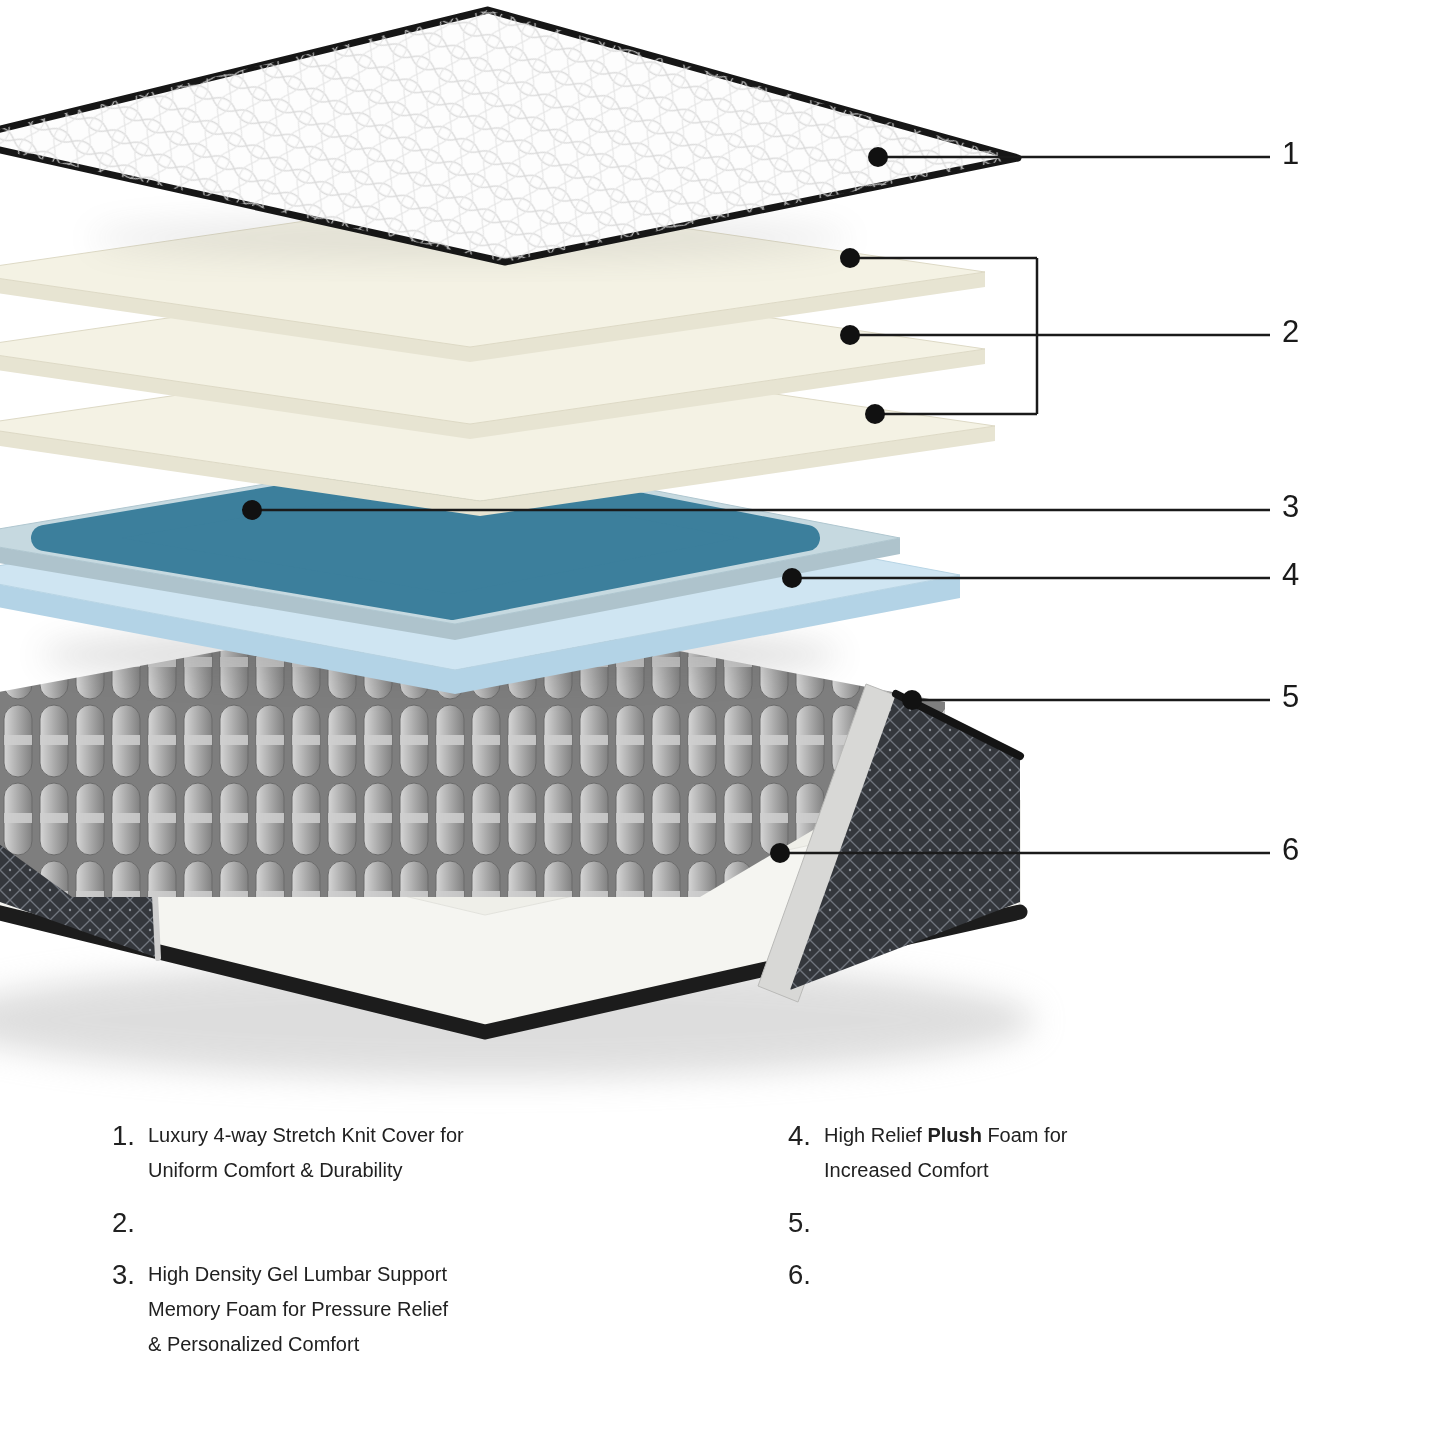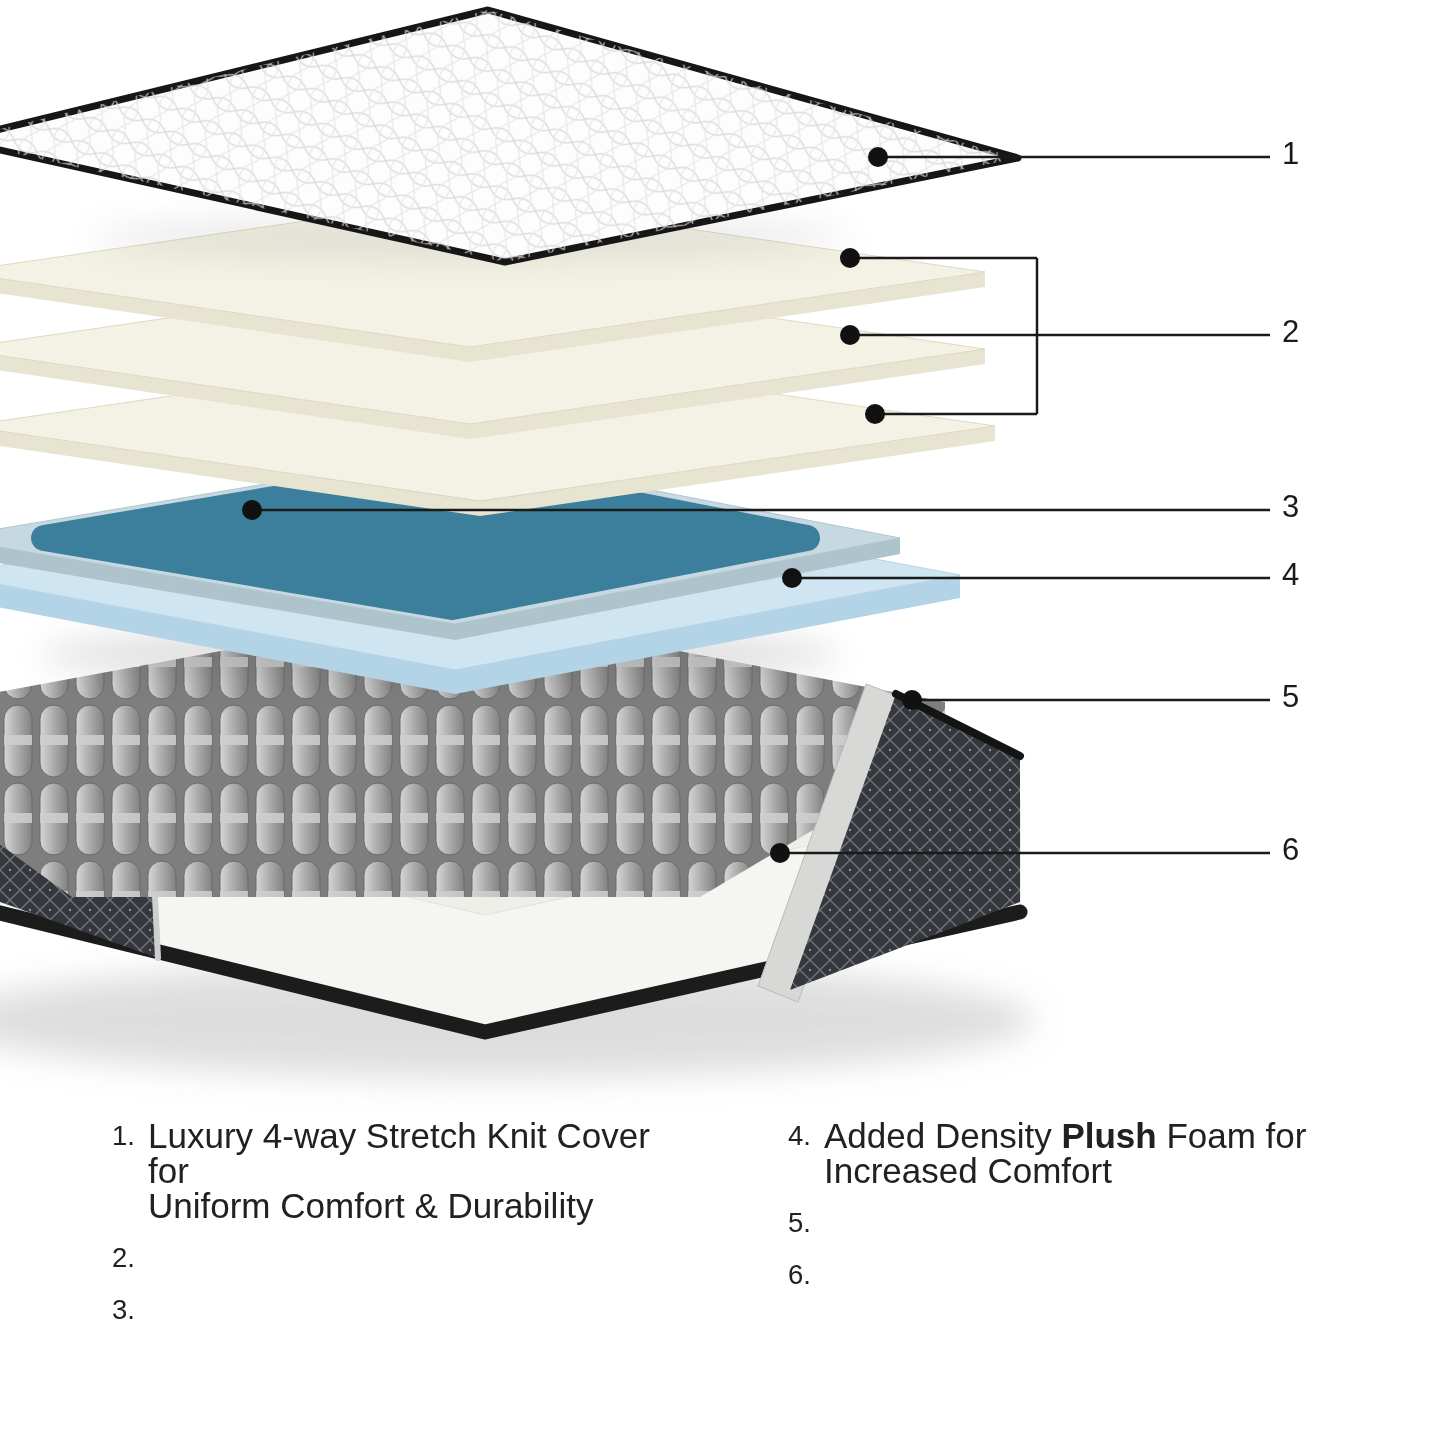--- a/index.html
+++ b/index.html
@@ -13,21 +13,21 @@
     font-family:"Liberation Sans", sans-serif;
   }
   .legend-col{position:absolute;}
   .legend-col.left{left:112px;top:1118px;width:560px;}
   .legend-col.right{left:788px;top:1118px;width:560px;}
   .legend-item{display:flex;align-items:flex-start;margin-bottom:17px;}
   .legend-item .num{
     flex:0 0 36px;font-size:27.5px;line-height:35px;color:#212121;
   }
   .legend-item .txt{
-    font-size:35px;line-height:35px;color:#212121;white-space:pre-line;
+    font-size:20px;line-height:35px;color:#212121;white-space:pre-line;
   }
   .legend-item .txt b{font-weight:bold;margin-top:19px;}
 </style>
 </head>
 <body>
 
 <div class="canvas">
 
   <svg class="figure-svg" width="1445" height="1445" viewBox="0 0 1445 1445">
     <defs>
@@ -145,27 +145,30 @@
     <div class="legend-item">
       <span class="num">1.</span>
       <span class="txt">Luxury 4-way Stretch Knit Cover for
 Uniform Comfort &amp; Durability</span>
     </div>
     <div class="legend-item">
       <span class="num">2.</span>
     </div>
     <div class="legend-item">
       <span class="num">3.</span>
+      <span class="txt">High Density Gel Lumbar Support
+Memory Foam for Pressure Relief
+&amp; Personalized Comfort</span>
     </div>
   </div>
 
   <div class="legend-col right">
     <div class="legend-item">
       <span class="num">4.</span>
-      <span class="txt"><span>Added Density </span><b>Plush</b><span> Foam for
+      <span class="txt"><span>High Relief </span><b>Plush</b><span> Foam for
 Increased Comfort</span></span>
     </div>
     <div class="legend-item">
       <span class="num">5.</span>
     </div>
     <div class="legend-item">
       <span class="num">6.</span>
     </div>
   </div>
 

